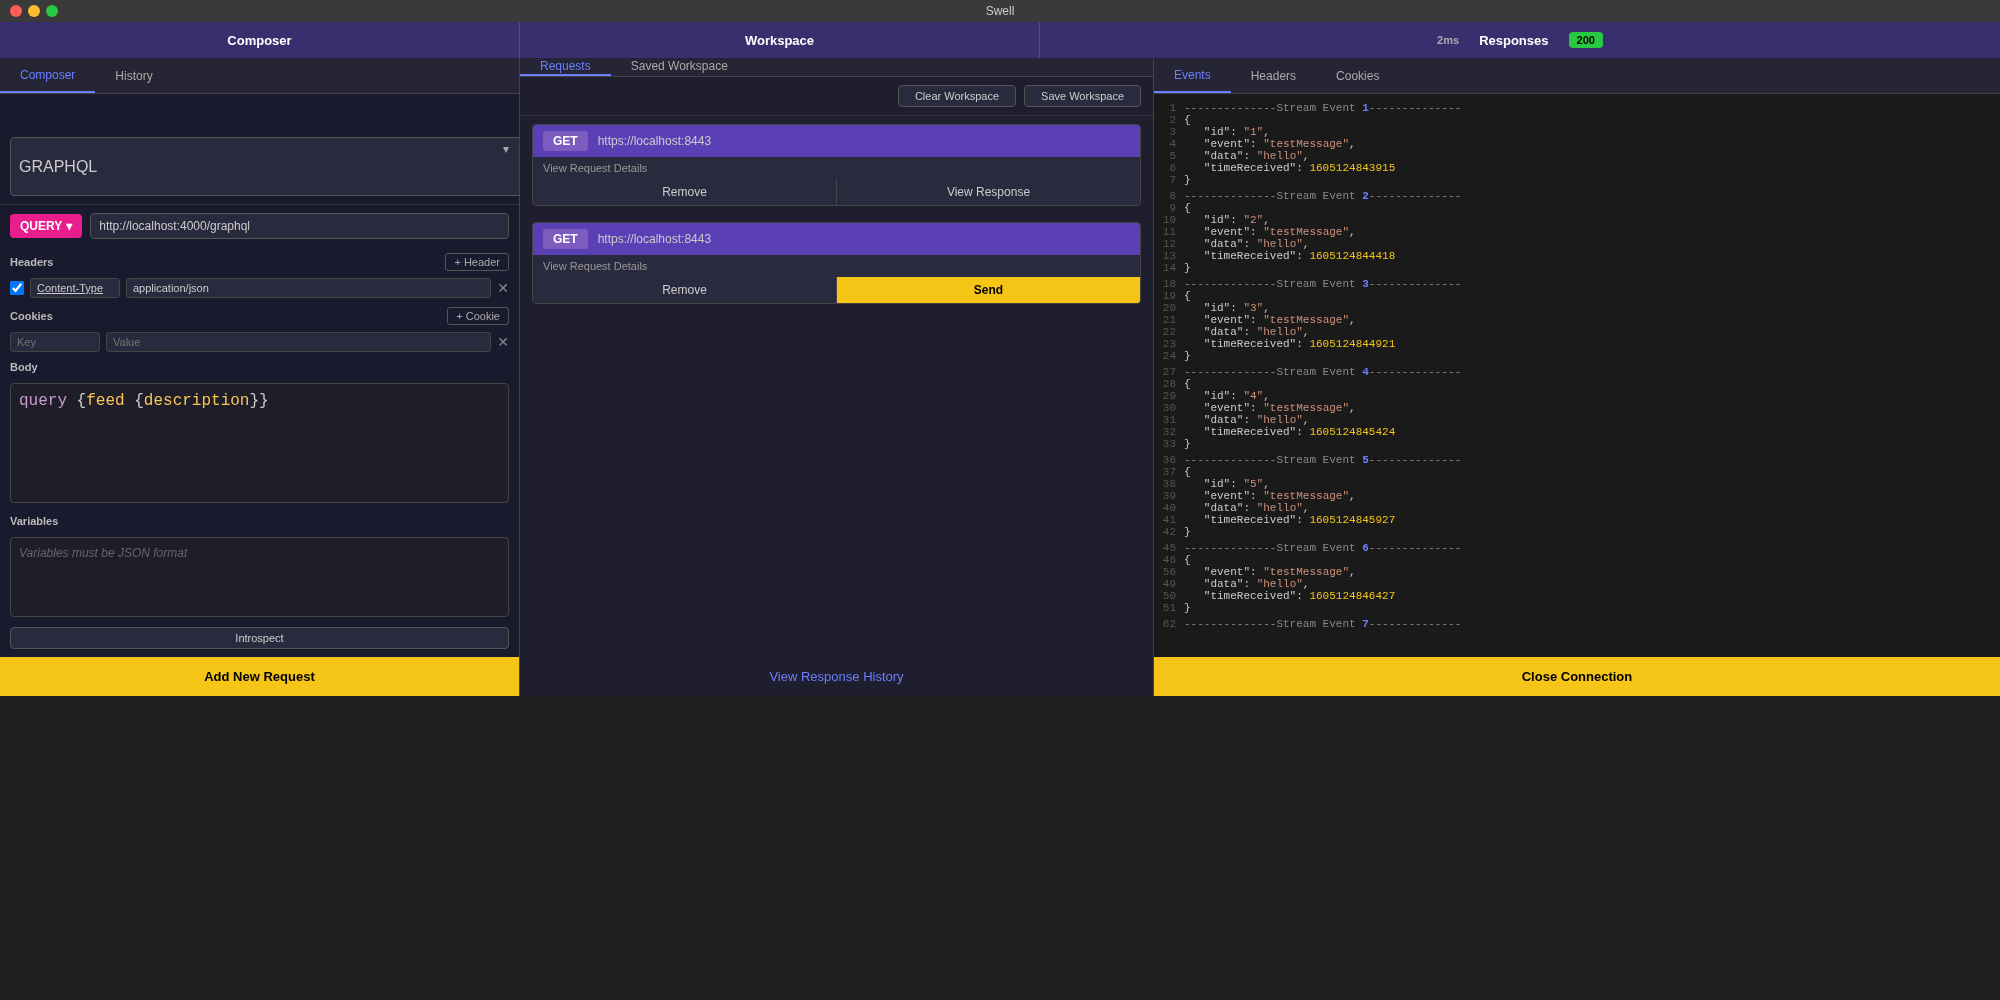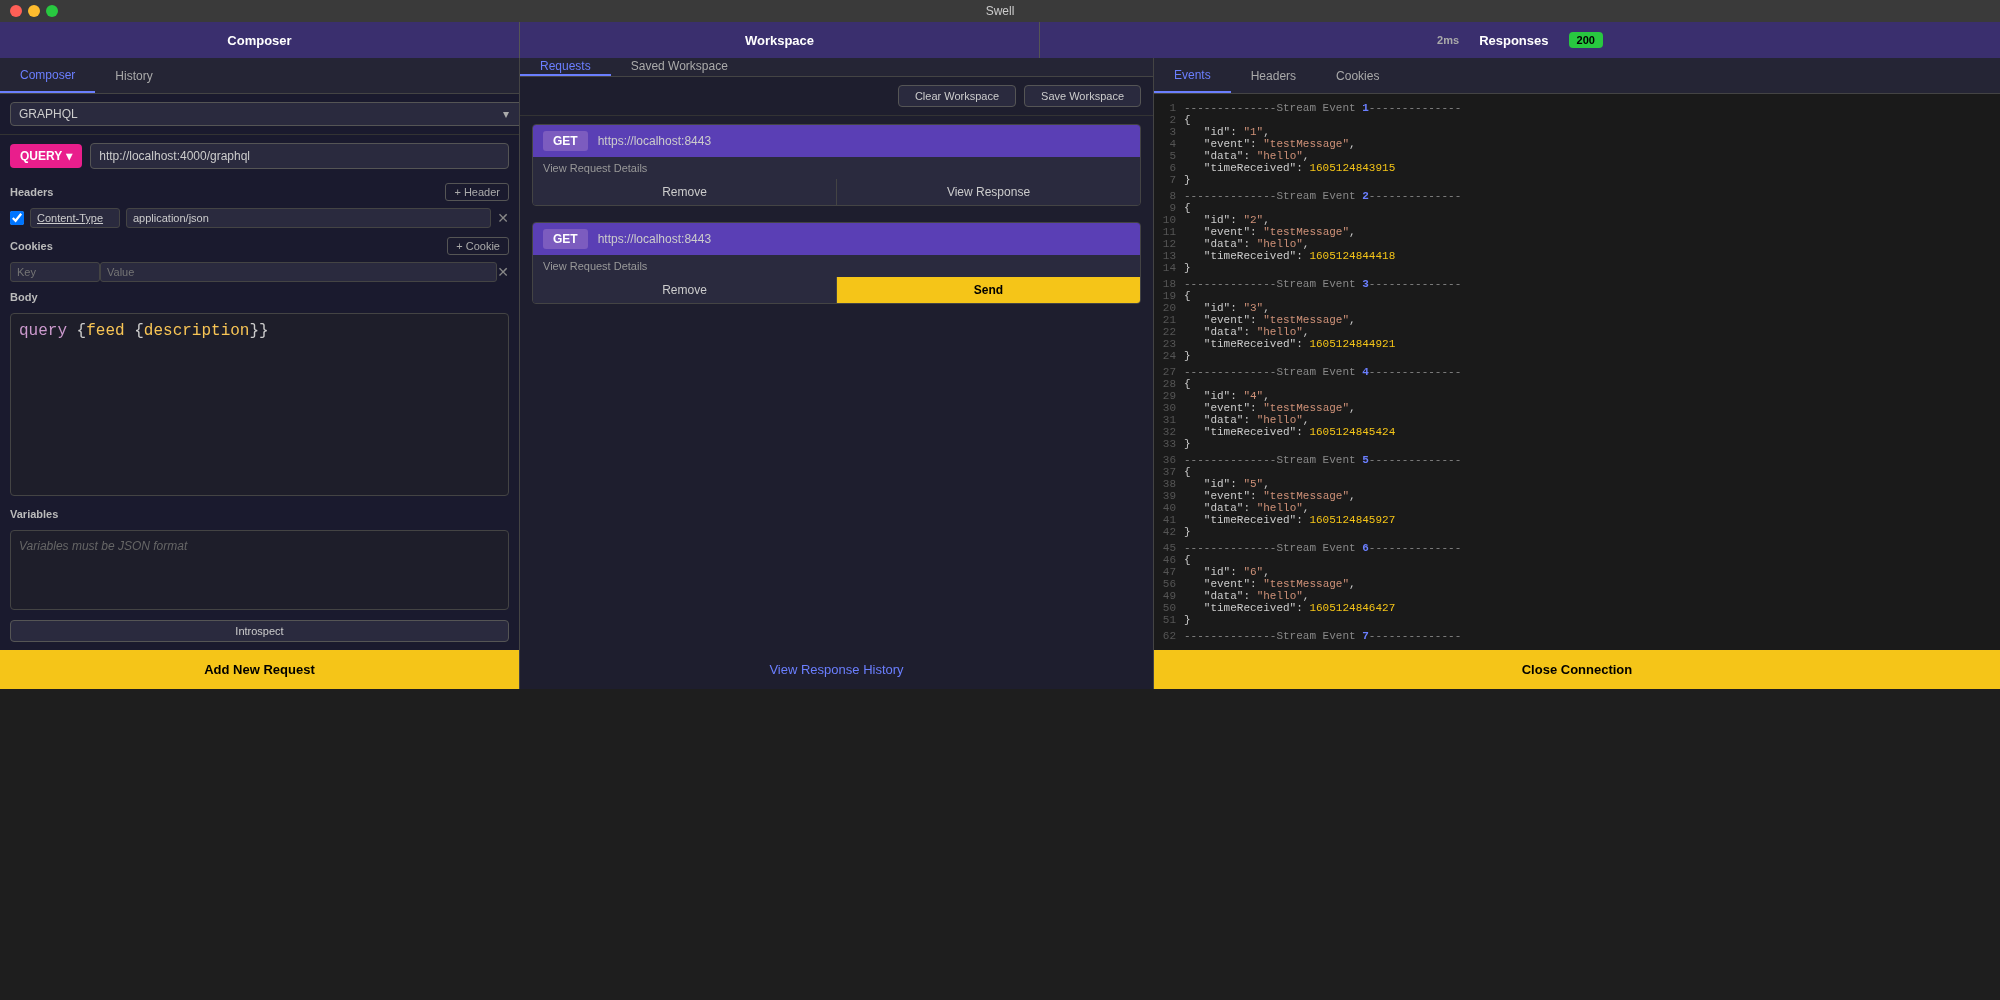--- a/index.html
+++ b/index.html
@@ -140,26 +140,27 @@
       display: flex;
       align-items: center;
       padding: 8px 10px;
       background: #1a1a2e;
       border-bottom: 1px solid #333;
     }
     .graphql-select {
       background: #2a2a3e;
       border: 1px solid #555;
       color: #ccc;
-      padding: 4px 8px;
+      padding: 20px 8px;
       border-radius: 4px;
-      font-size: 12px;
+      font-size: 16px;
       cursor: pointer;
       flex: 1;
       appearance: none;
+      margin-top: 35px;
     }
     .graphql-arrow { color: #aaa; margin-left: -20px; pointer-events: none; }
 
     
     .section-label {
       padding: 6px 10px 4px;
       font-size: 11px;
       color: #bbb;
       font-weight: 600;
       display: flex;
@@ -209,21 +210,21 @@
       font-size: 14px;
       background: none;
       border: none;
     }
 
     
     .cookie-row {
       display: flex;
       align-items: center;
       padding: 3px 10px;
-      gap: 0;
+      gap: 6px;
     }
     .cookie-key {
       width: 90px;
       background: #2a2a3e;
       border: 1px solid #444;
       color: #666;
       padding: 3px 6px;
       font-size: 11px;
       border-radius: 3px;
     }
@@ -733,24 +734,20 @@
         <div style="height: 4px;"></div>
         <div class="line-row">
           <span class="line-num">45</span>
           <span class="line-content event-header-line">--------------Stream Event <span class="event-header-num">6</span>--------------</span>
         </div>
         <div class="line-row">
           <span class="line-num">46</span>
           <span class="line-content brace-color">{</span>
         </div>
         <div class="line-row">
-          <span class="line-num">47</span>
-          <span class="line-content"><span class="key-color">&nbsp;&nbsp;&nbsp;"id"</span>: <span class="str-color">"6"</span>,</span>
-        </div>
-        <div class="line-row">
           <span class="line-num">56</span>
           <span class="line-content"><span class="key-color">&nbsp;&nbsp;&nbsp;"event"</span>: <span class="str-color">"testMessage"</span>,</span>
         </div>
         <div class="line-row">
           <span class="line-num">49</span>
           <span class="line-content"><span class="key-color">&nbsp;&nbsp;&nbsp;"data"</span>: <span class="str-color">"hello"</span>,</span>
         </div>
         <div class="line-row">
           <span class="line-num">50</span>
           <span class="line-content"><span class="key-color">&nbsp;&nbsp;&nbsp;"timeReceived"</span>: <span class="ts-color">1605124846427</span></span>

